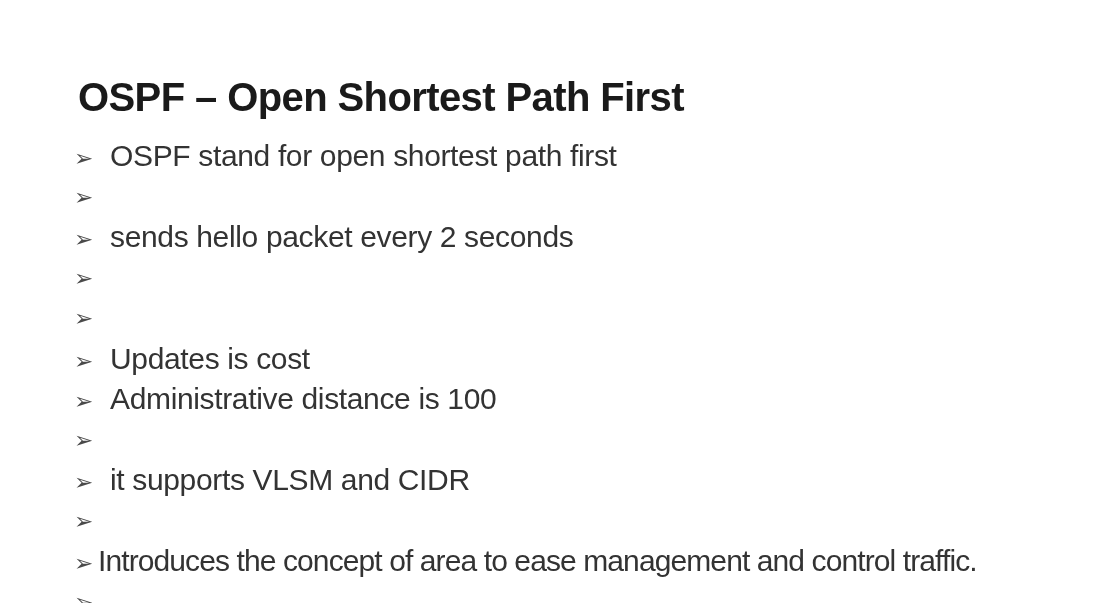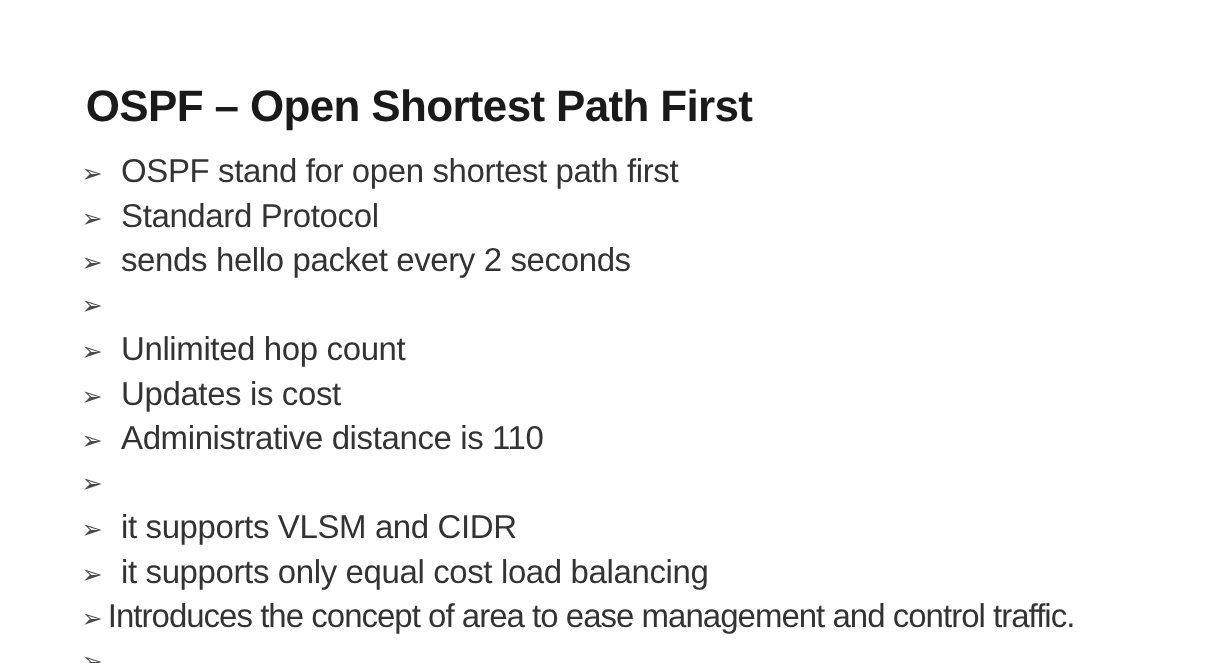--- a/index.html
+++ b/index.html
@@ -79,51 +79,48 @@
 
   <h1 id="slide-title">OSPF – Open Shortest Path First</h1>
 
   <ul id="bullet-list">
       <li class="bullet-item gap-normal">
         <span class="bullet-marker">➢</span>
         <span class="bullet-text">OSPF stand for open shortest path first</span>
       </li>
       <li class="bullet-item gap-normal">
         <span class="bullet-marker">➢</span>
-        <span class="bullet-text">Standard Protocol</span>
       </li>
       <li class="bullet-item gap-normal">
         <span class="bullet-marker">➢</span>
         <span class="bullet-text">sends hello packet every 2 seconds</span>
       </li>
       <li class="bullet-item gap-normal">
         <span class="bullet-marker">➢</span>
       </li>
       <li class="bullet-item gap-normal">
         <span class="bullet-marker">➢</span>
-        <span class="bullet-text">Unlimited hop count</span>
       </li>
       <li class="bullet-item gap-normal">
         <span class="bullet-marker">➢</span>
         <span class="bullet-text">Updates is cost</span>
       </li>
       <li class="bullet-item gap-normal">
         <span class="bullet-marker">➢</span>
-        <span class="bullet-text">Administrative distance is 110</span>
+        <span class="bullet-text">Administrative distance is 100</span>
       </li>
       <li class="bullet-item gap-tight">
         <span class="bullet-marker">➢</span>
       </li>
       <li class="bullet-item gap-normal">
         <span class="bullet-marker">➢</span>
         <span class="bullet-text">it supports VLSM and CIDR</span>
       </li>
       <li class="bullet-item gap-normal">
         <span class="bullet-marker">➢</span>
-        <span class="bullet-text">it supports only equal cost load balancing</span>
       </li>
       <li class="bullet-item gap-tight">
         <span class="bullet-marker">➢</span>
         <span class="bullet-text dense">Introduces the concept of area to ease management and control traffic.</span>
       </li>
       <li class="bullet-item gap-normal">
         <span class="bullet-marker">➢</span>
       </li>
     </ul>
 

